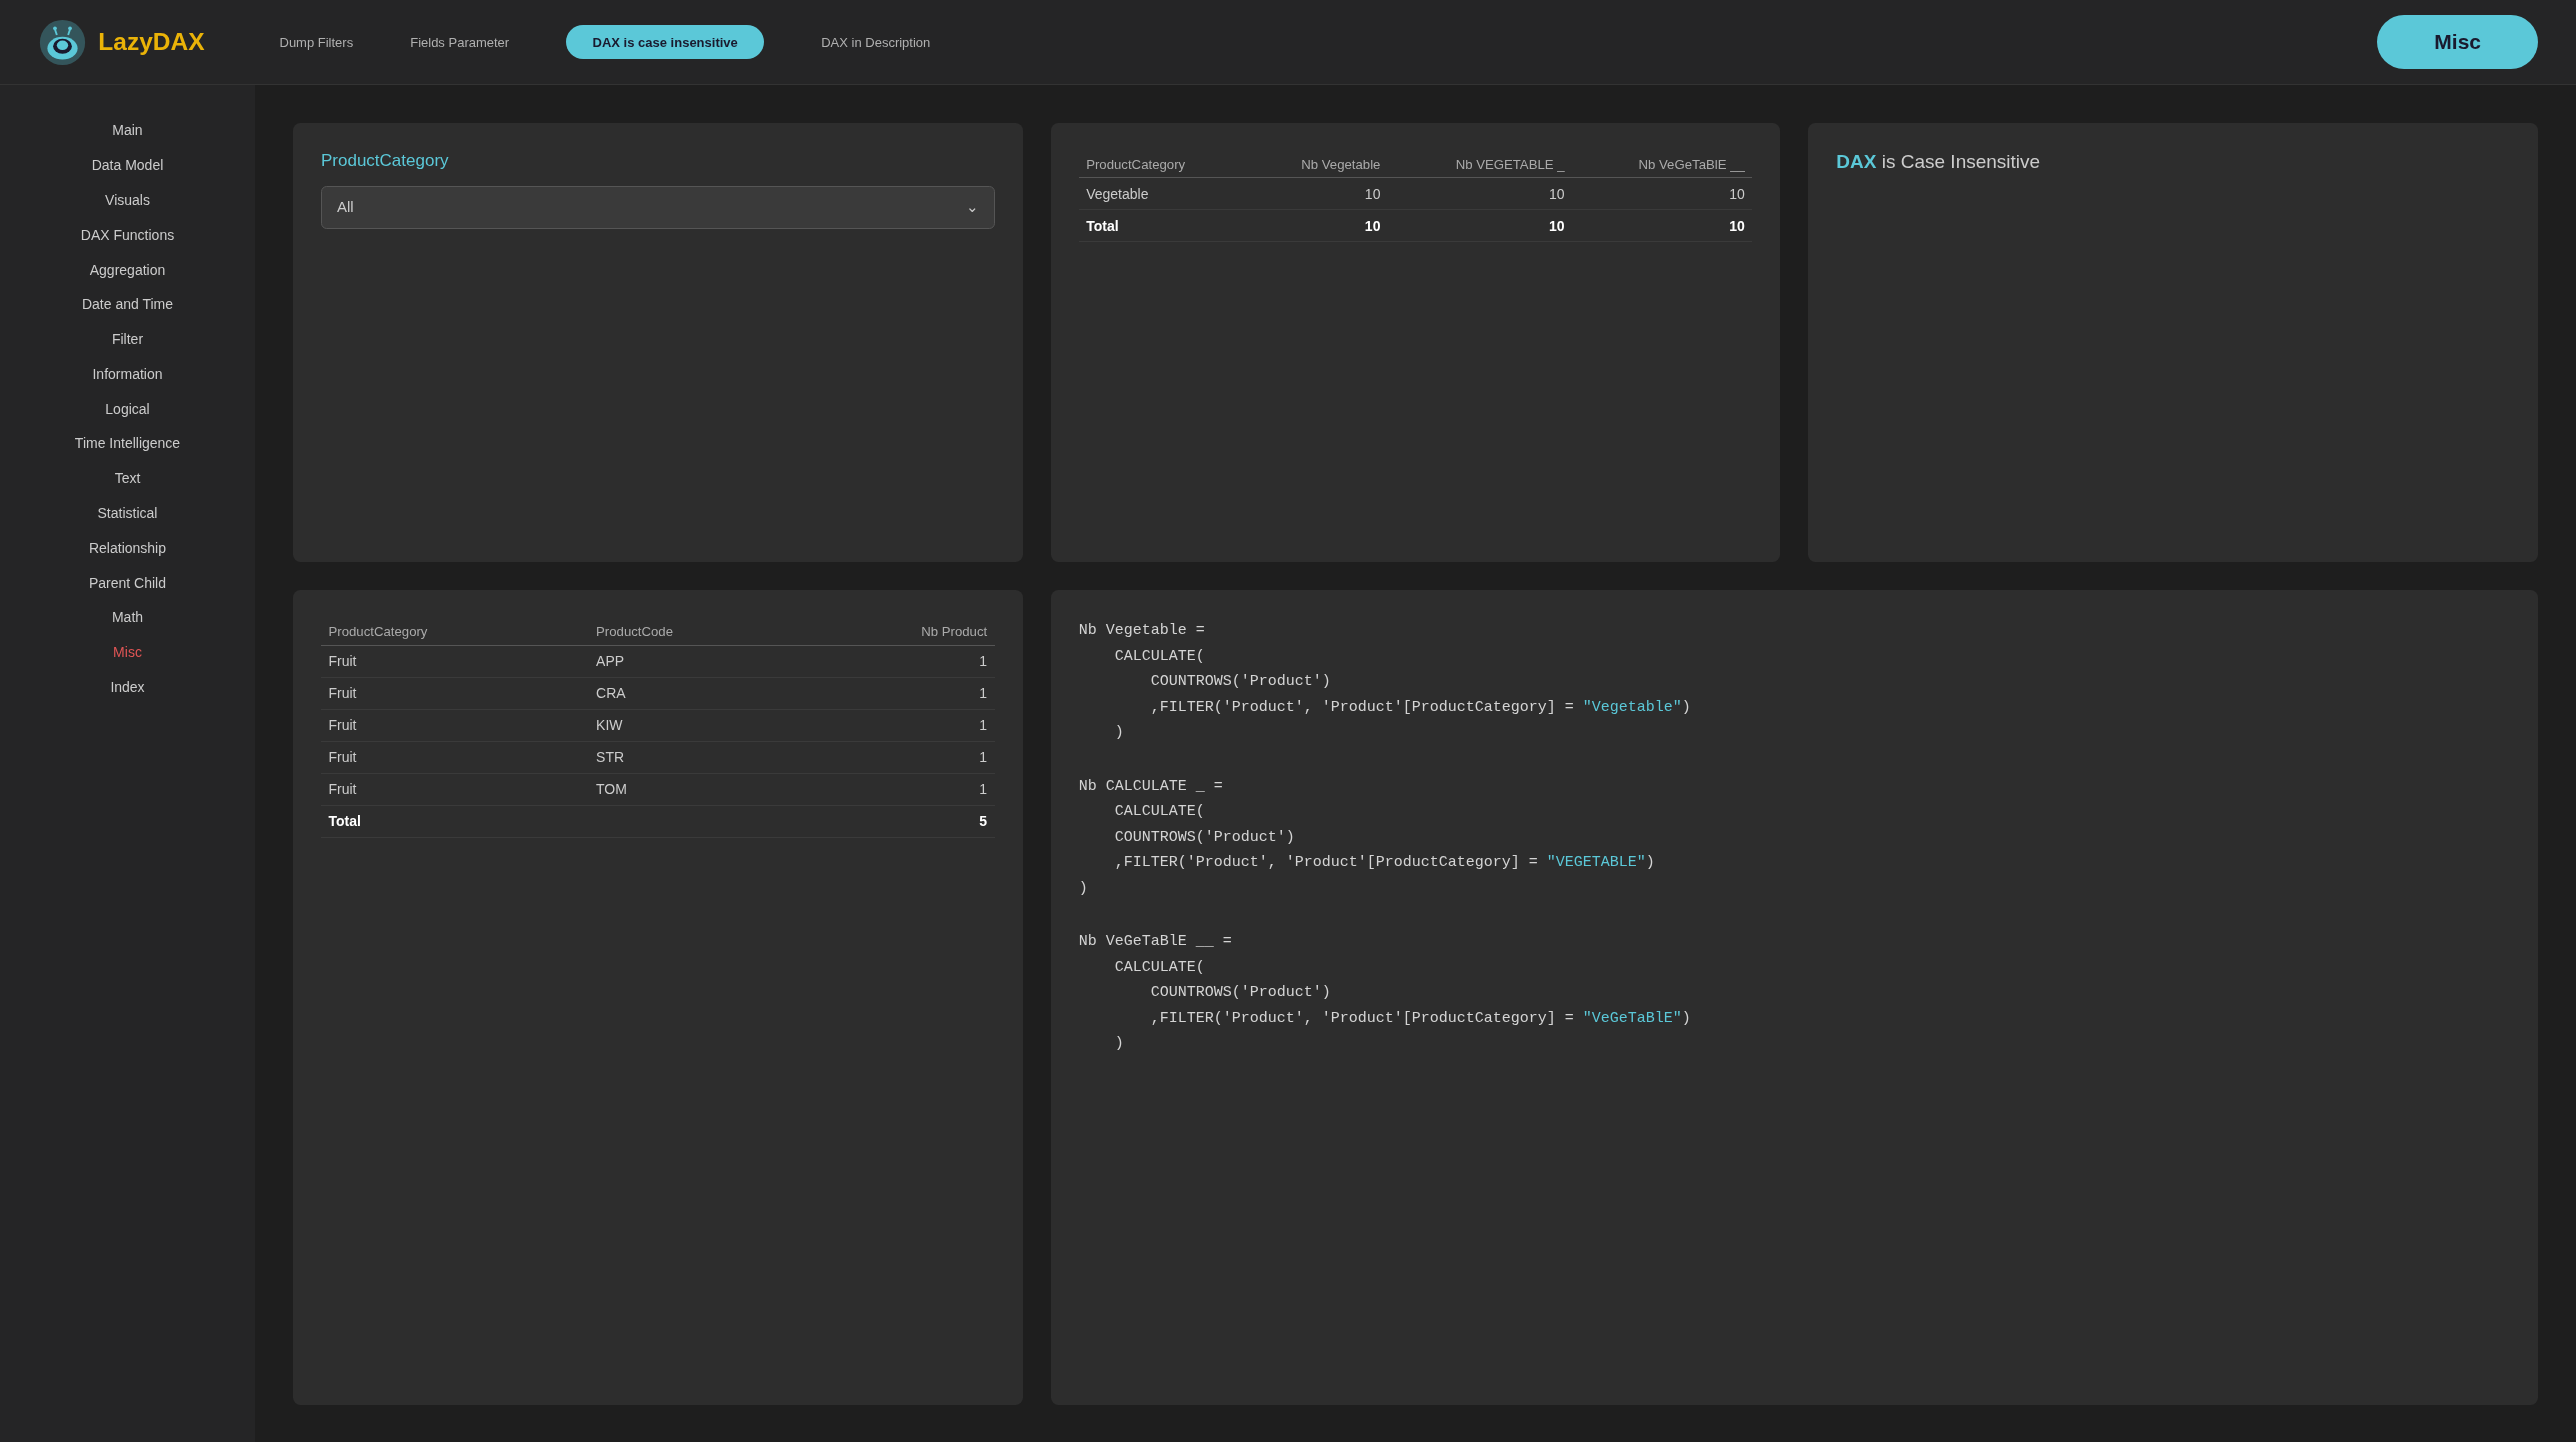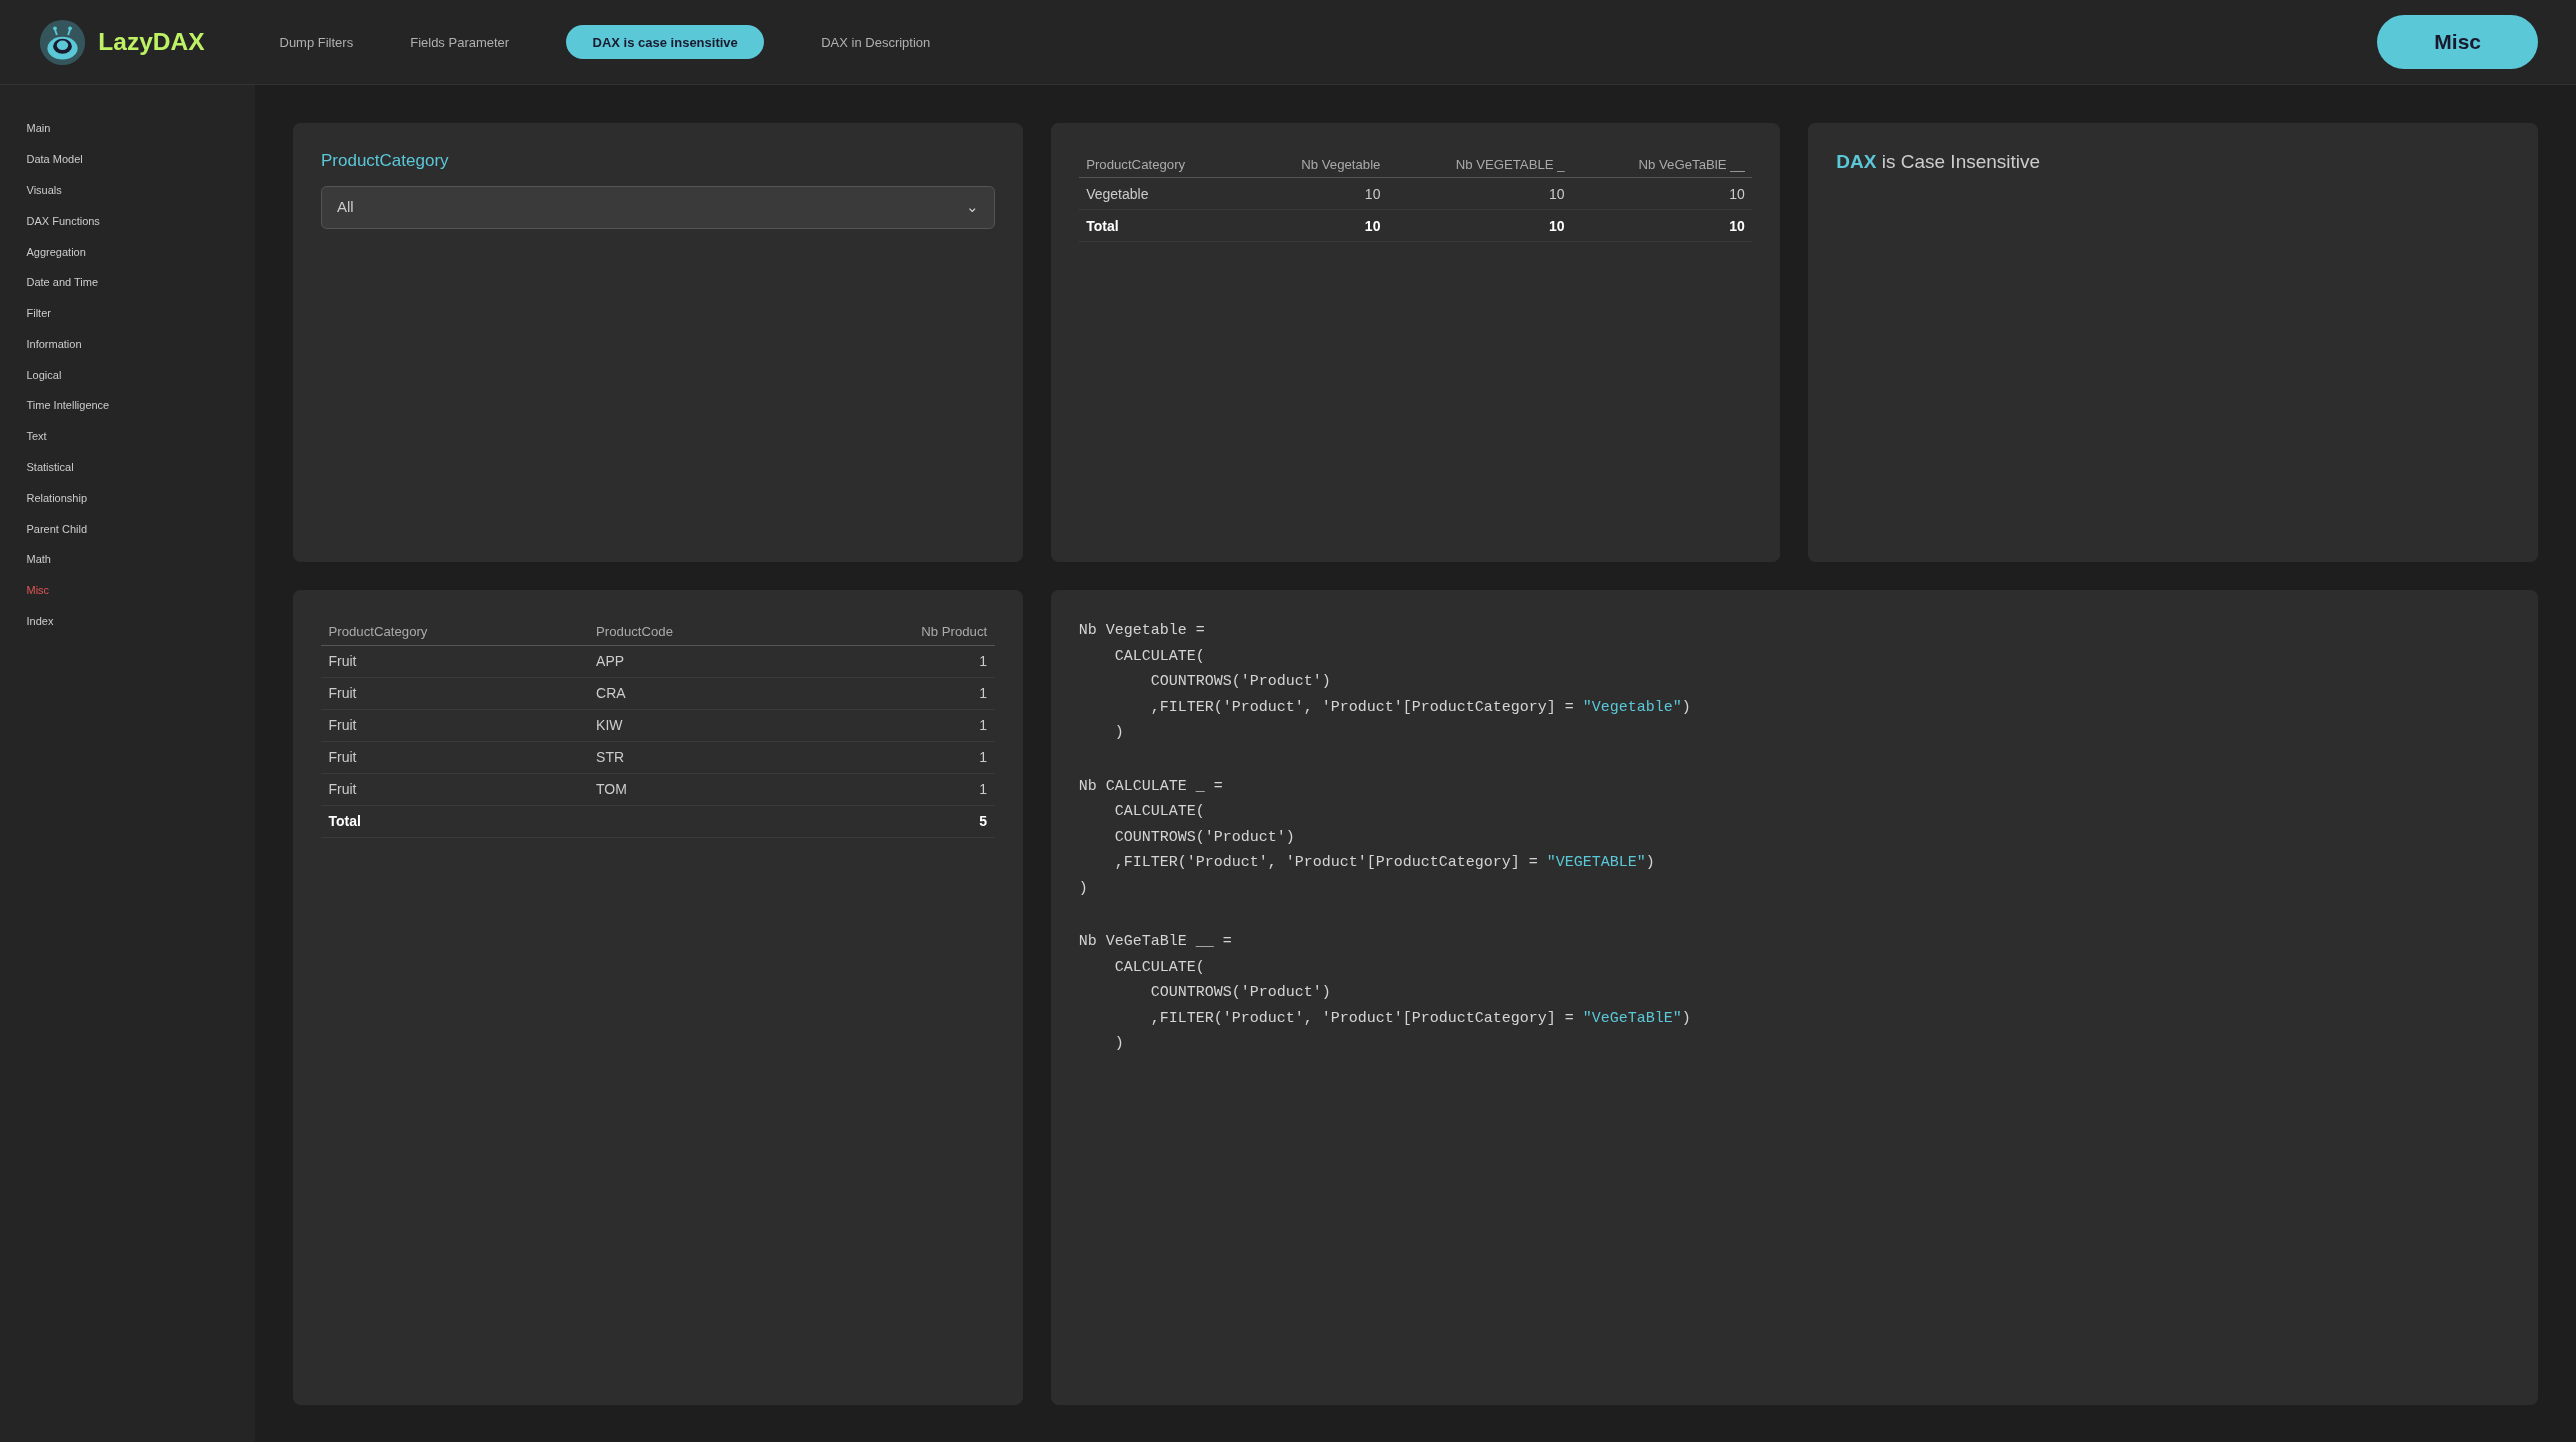--- a/index.html
+++ b/index.html
@@ -26,21 +26,21 @@
       display: flex;
       align-items: center;
       gap: 11.3px;
       margin-right: 75px;
     }
     .logo-icon {
       width: 49px;
       height: 49px;
     }
     .logo-text {
-      color: #bef264;
+      color: #eab308;
       font-size: 24.5px;
       font-weight: 600;
       white-space: nowrap;
     }
     .nav-tabs {
       display: flex;
       align-items: center;
       gap: 57px;
       flex: 1;
     }
@@ -81,23 +81,24 @@
     .sidebar {
       width: 255px;
       background: #252526;
       padding: 28px 19px;
       overflow-y: auto;
       flex-shrink: 0;
     }
     .sidebar-item {
       padding: 9.4px 7.5px;
       color: #cccccc;
-      font-size: 11px;
+      font-size: 14px;
       cursor: pointer;
       border-radius: 3.8px;
+      text-align: center;
     }
     .sidebar-item.active { color: #e05555; }
 
     
     .main-content {
       flex: 1;
       padding: 38px;
       overflow-y: auto;
       display: grid;
       grid-template-columns: 1fr 1fr 1fr;

